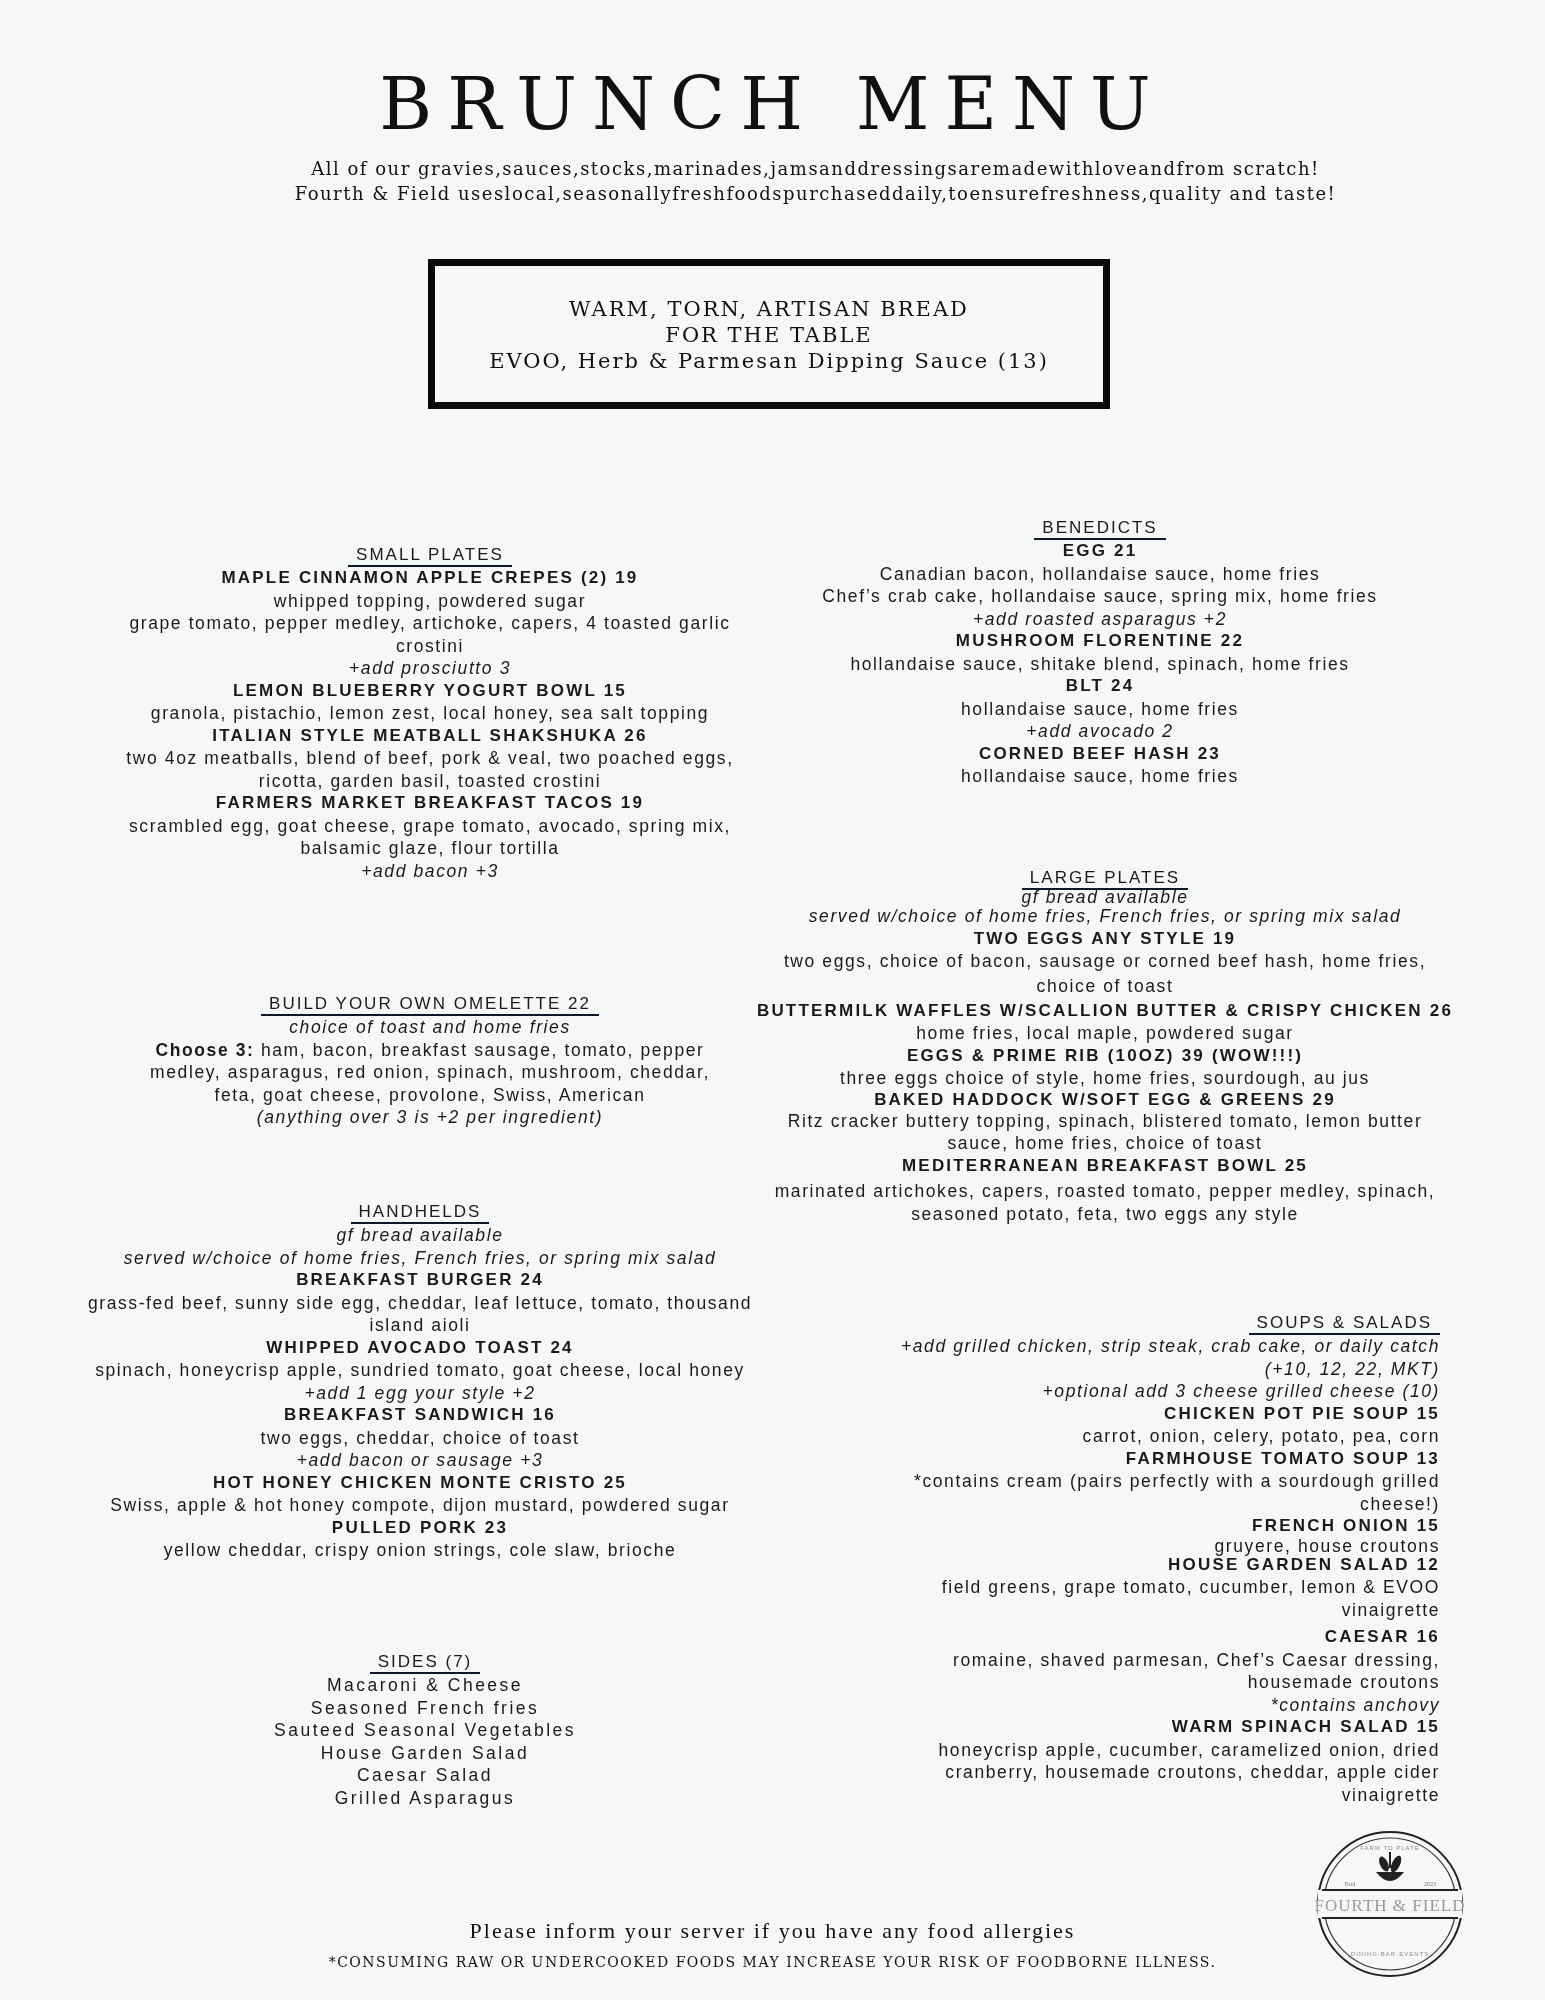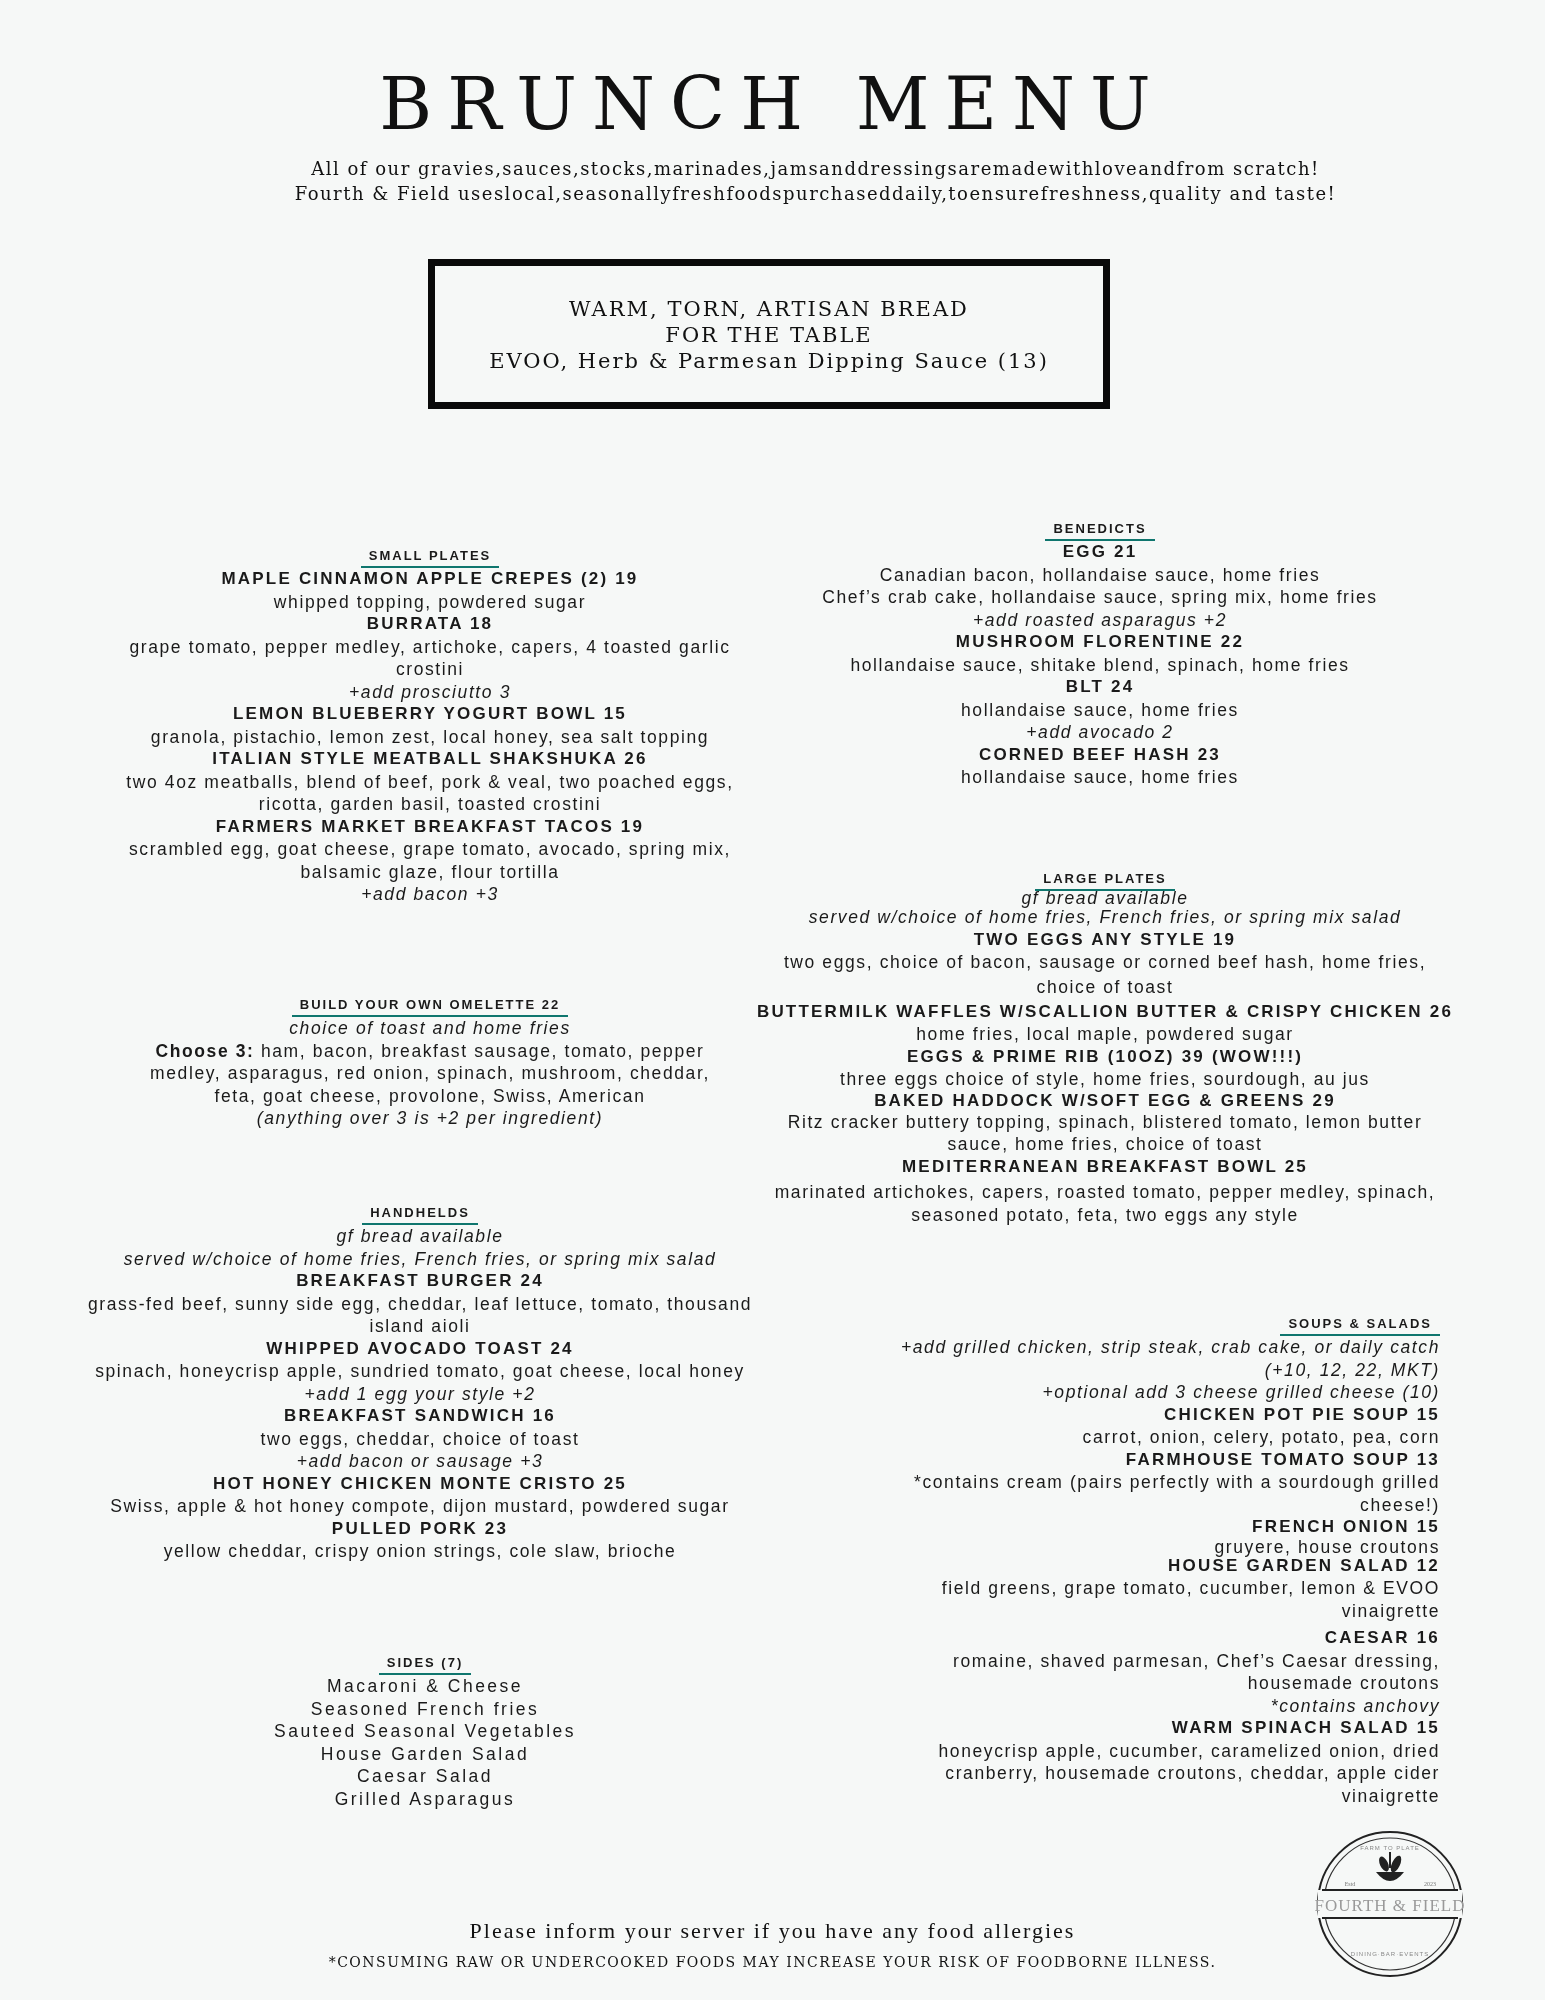--- a/index.html
+++ b/index.html
@@ -2,21 +2,21 @@
 <html><head>
 <meta charset="utf-8">
 <style>
   html, body { margin:0; padding:0; }
   body { width:1545px; height:2000px; background:#f6f8f7; position:relative; overflow:hidden; color:#111; }
   #title { position:absolute; top:62px; left:0; width:1545px; text-align:center; font-size:72px; letter-spacing:15px; font-family:"DejaVu Serif", serif; font-weight:normal; margin:0; }
   #intro { position:absolute; top:156px; left:0; width:1545px; text-align:center; font-family:"DejaVu Serif", serif; font-size:18px; letter-spacing:1.5px; line-height:25px;margin-left:43px; }
   #bread-box { position:absolute; top:259px; left:428px; width:682px; height:150px; border:7px solid #0a0a0a; box-sizing:border-box; text-align:center; font-family:"DejaVu Serif", serif; font-size:21px; letter-spacing:2px; line-height:26px; padding-top:30px; }
   .col { position:absolute; text-align:center; font-family:"Liberation Sans", sans-serif; font-size:17.5px; letter-spacing:1.6px; color:#1a1a1a; }
   .col div { line-height:22.5px; }
-  .sec-title { display:inline-block; font-weight:bold; font-size:13px; letter-spacing:2px; border-bottom:2px solid #0f766e; padding:0 8px 0 8px; line-height:20px; }
+  .sec-title { display:inline-block; font-weight:normal; font-size:17px; letter-spacing:2px; border-bottom:2px solid #0f172a; padding:0 8px 0 8px; line-height:20px; }
   .item-name { font-weight:bold; font-size:17px; letter-spacing:2.2px; }
   .note { font-style:italic; }
   .sides div { letter-spacing:2.5px; }
   #footer-1 { position:absolute; top:1918px; left:0; width:1545px; text-align:center; font-family:Liberation Serif, serif; font-size:22px; letter-spacing:2px; }
   #footer-2 { position:absolute; top:1954px; left:0; width:1545px; text-align:center; font-family:"DejaVu Serif", serif; font-size:14px; letter-spacing:1.5px; }
   #logo { position:absolute; left:1290px; top:1828px; width:200px; height:160px; }
 </style>
 </head>
 <body>
 
@@ -29,21 +29,20 @@
 <div id="bread-box">
   <div>WARM, TORN, ARTISAN BREAD</div>
   <div>FOR THE TABLE</div>
   <div>EVOO, Herb &amp; Parmesan Dipping Sauce (13)</div>
 </div>
 
 <div class="col" style="left:60px; top:543px; width:740px;">
   <div><span class="sec-title">SMALL PLATES</span></div>
   <div class="item-name">MAPLE CINNAMON APPLE CREPES (2) 19</div>
   <div>whipped topping, powdered sugar</div>
-  <div class="item-name">BURRATA 18</div>
   <div>grape tomato, pepper medley, artichoke, capers, 4 toasted garlic</div>
   <div>crostini</div>
   <div class="note">+add prosciutto 3</div>
   <div class="item-name">LEMON BLUEBERRY YOGURT BOWL 15</div>
   <div>granola, pistachio, lemon zest, local honey, sea salt topping</div>
   <div class="item-name">ITALIAN STYLE MEATBALL SHAKSHUKA 26</div>
   <div>two 4oz meatballs, blend of beef, pork &amp; veal, two poached eggs,</div>
   <div>ricotta, garden basil, toasted crostini</div>
   <div class="item-name">FARMERS MARKET BREAKFAST TACOS 19</div>
   <div>scrambled egg, goat cheese, grape tomato, avocado, spring mix,</div>

